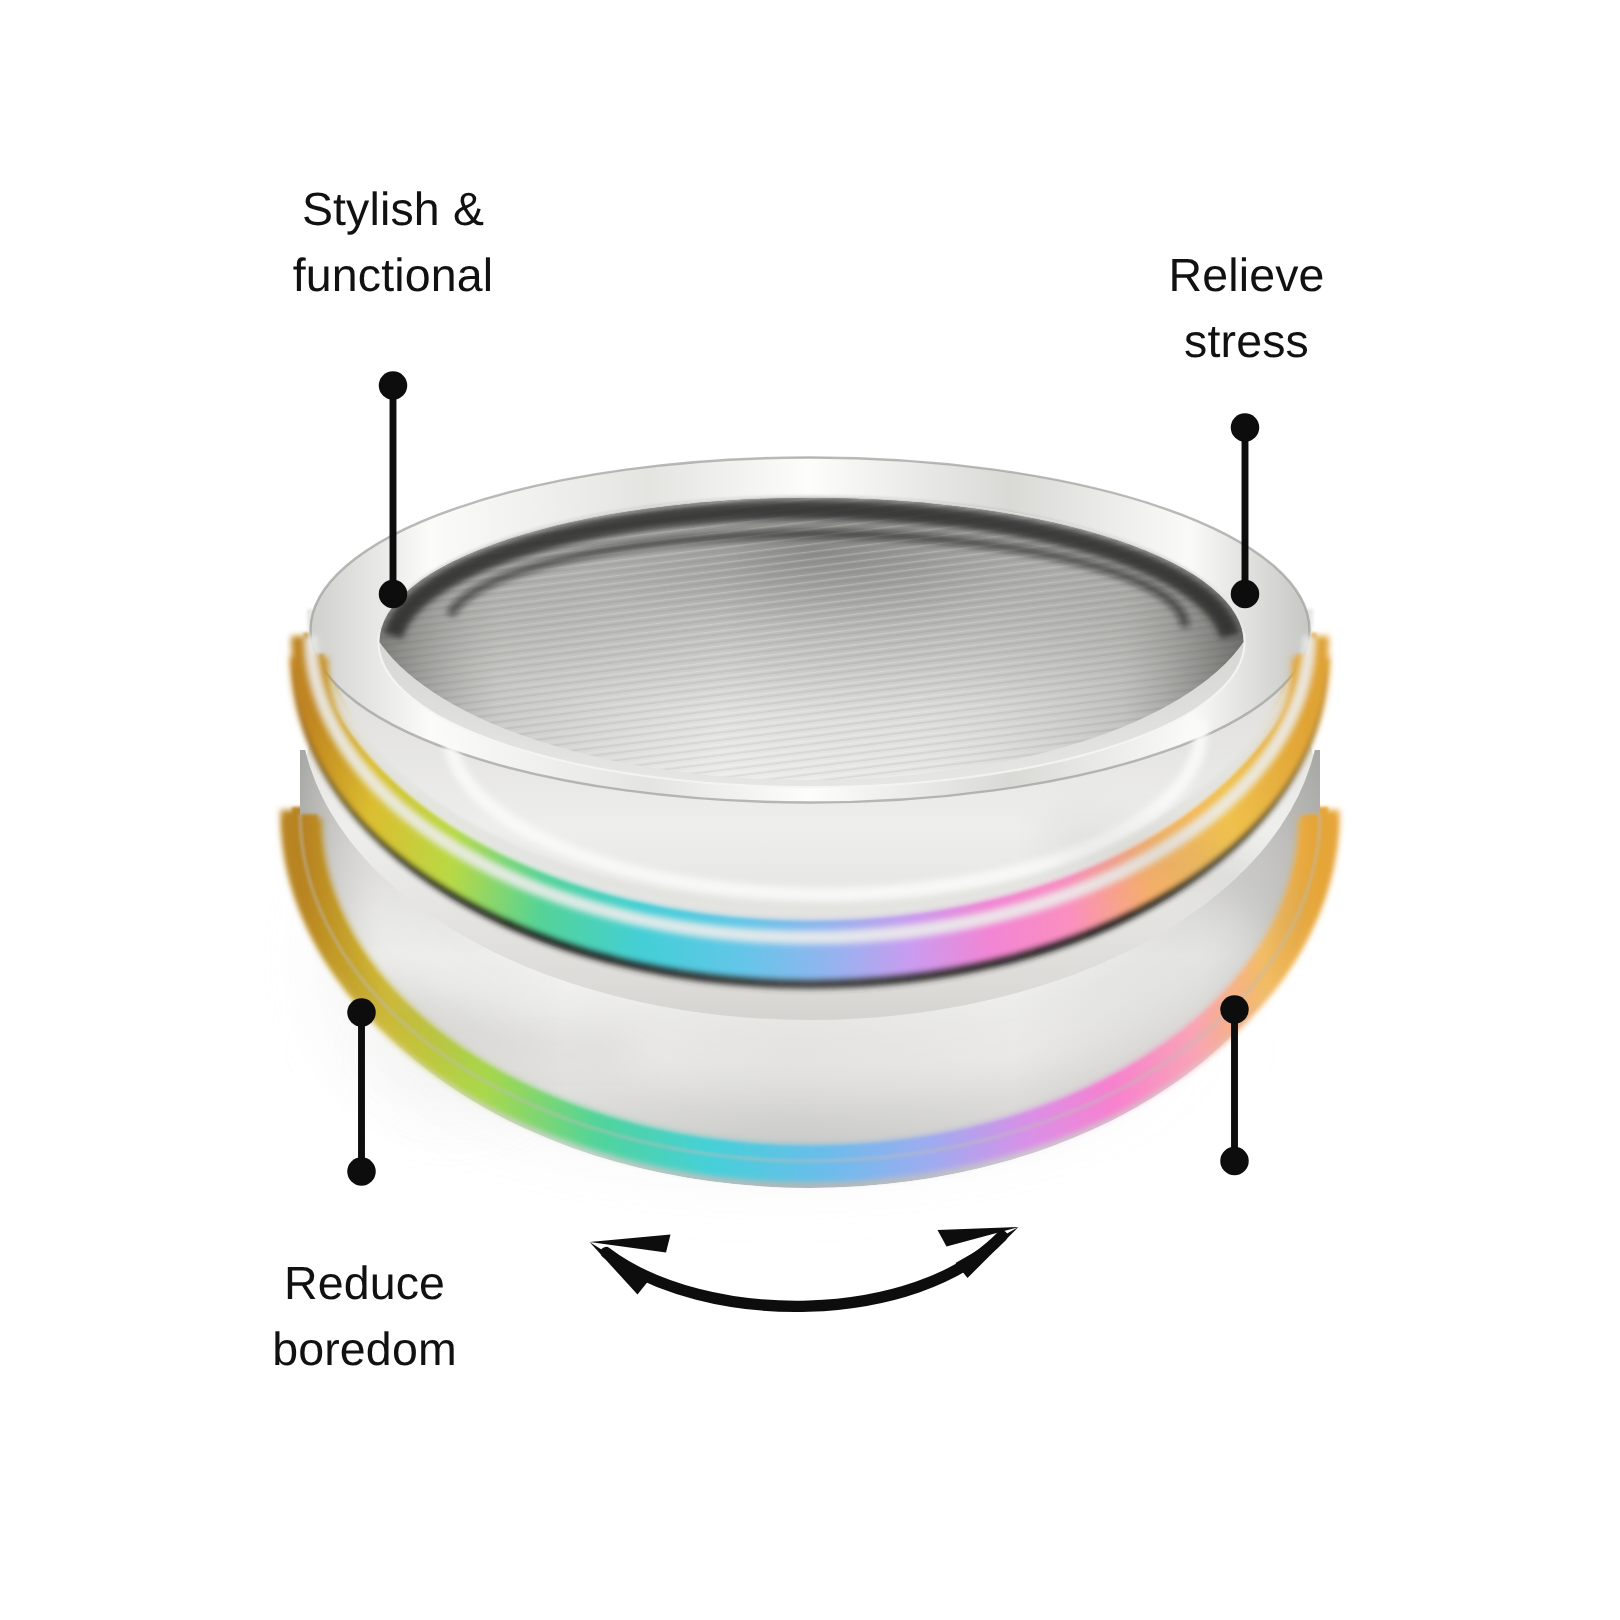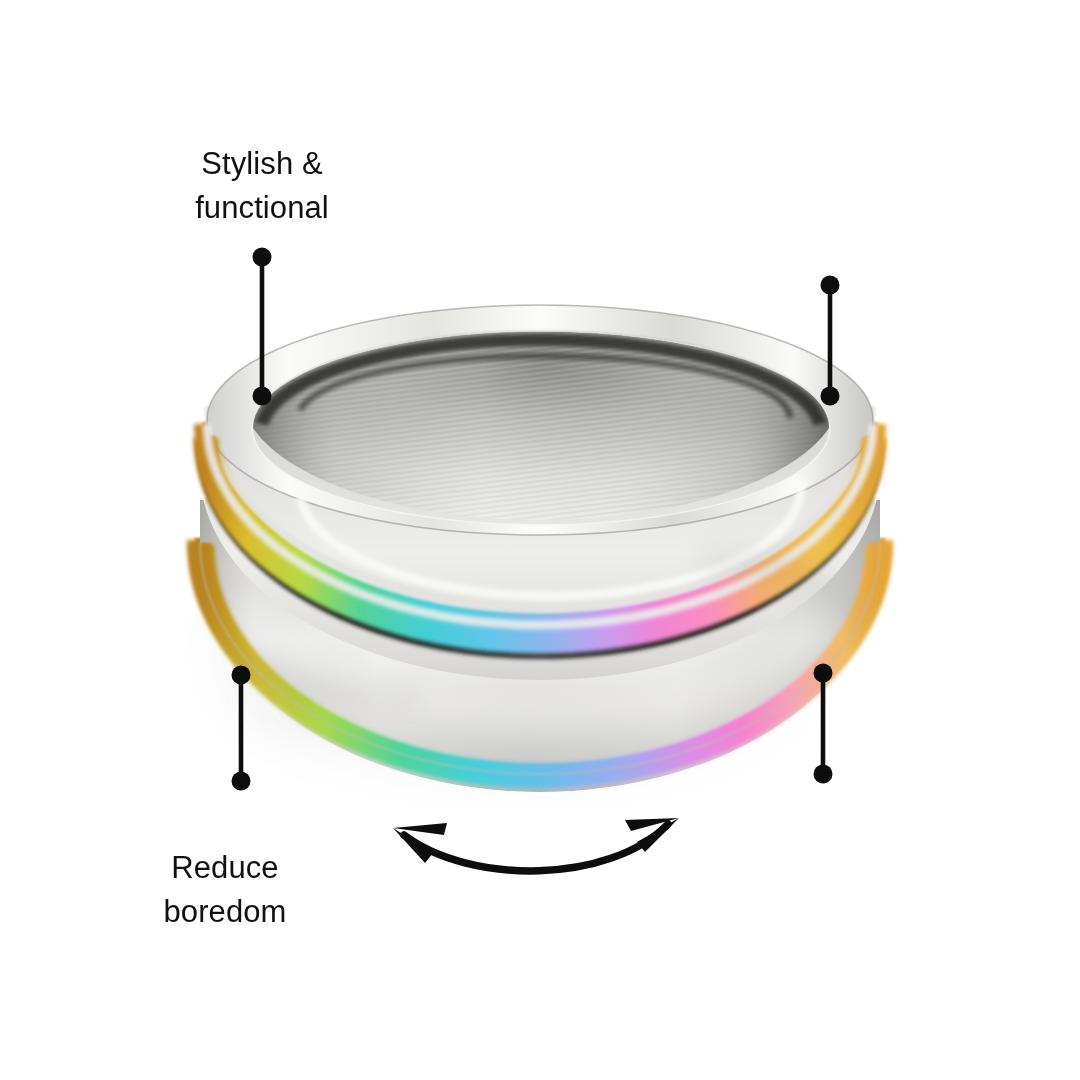--- a/index.html
+++ b/index.html
@@ -16,23 +16,23 @@
     position:absolute;
     text-align:center;
     color:#111111;
     font-size:31px;
     line-height:1.42;
     font-weight:400;
     letter-spacing:.1px;
     white-space:pre-line;
     font-family:"Liberation Sans", sans-serif;
   }
-  .lbl-sf{left:128px;top:118px;width:268px;margin-top:24px;}
+  .lbl-sf{left:128px;top:118px;width:268px;}
   .lbl-rs{left:700px;top:162px;width:262px;}
-  .lbl-rb{left:92px;top:834px;width:266px;margin-top:12px;}
+  .lbl-rb{left:110px;top:834px;width:266px;}
   .lbl-ic{left:672px;top:814px;width:302px;}
   svg{display:block;}
 </style>
 </head>
 <body>
 
 <div id="stage">
 
   <svg class="layer" viewBox="0 0 1080 1080">
     <defs>
@@ -317,18 +317,20 @@
       <path d="M393 828 L 425 863 L 433 853 Z"></path>
 
       <path d="M679 818 L 625 820 L 631 831 Z"></path>
       <path d="M679 818 L 645 852 L 637 842 Z"></path>
     </g>
   </svg>
 
   <div class="label lbl-sf">Stylish &amp;
 functional</div>
 
+  <div class="label lbl-rs">Relieve
+stress</div>
 
   <div class="label lbl-rb">Reduce
 boredom</div>
 
 
 </div>
 
 </body></html>

